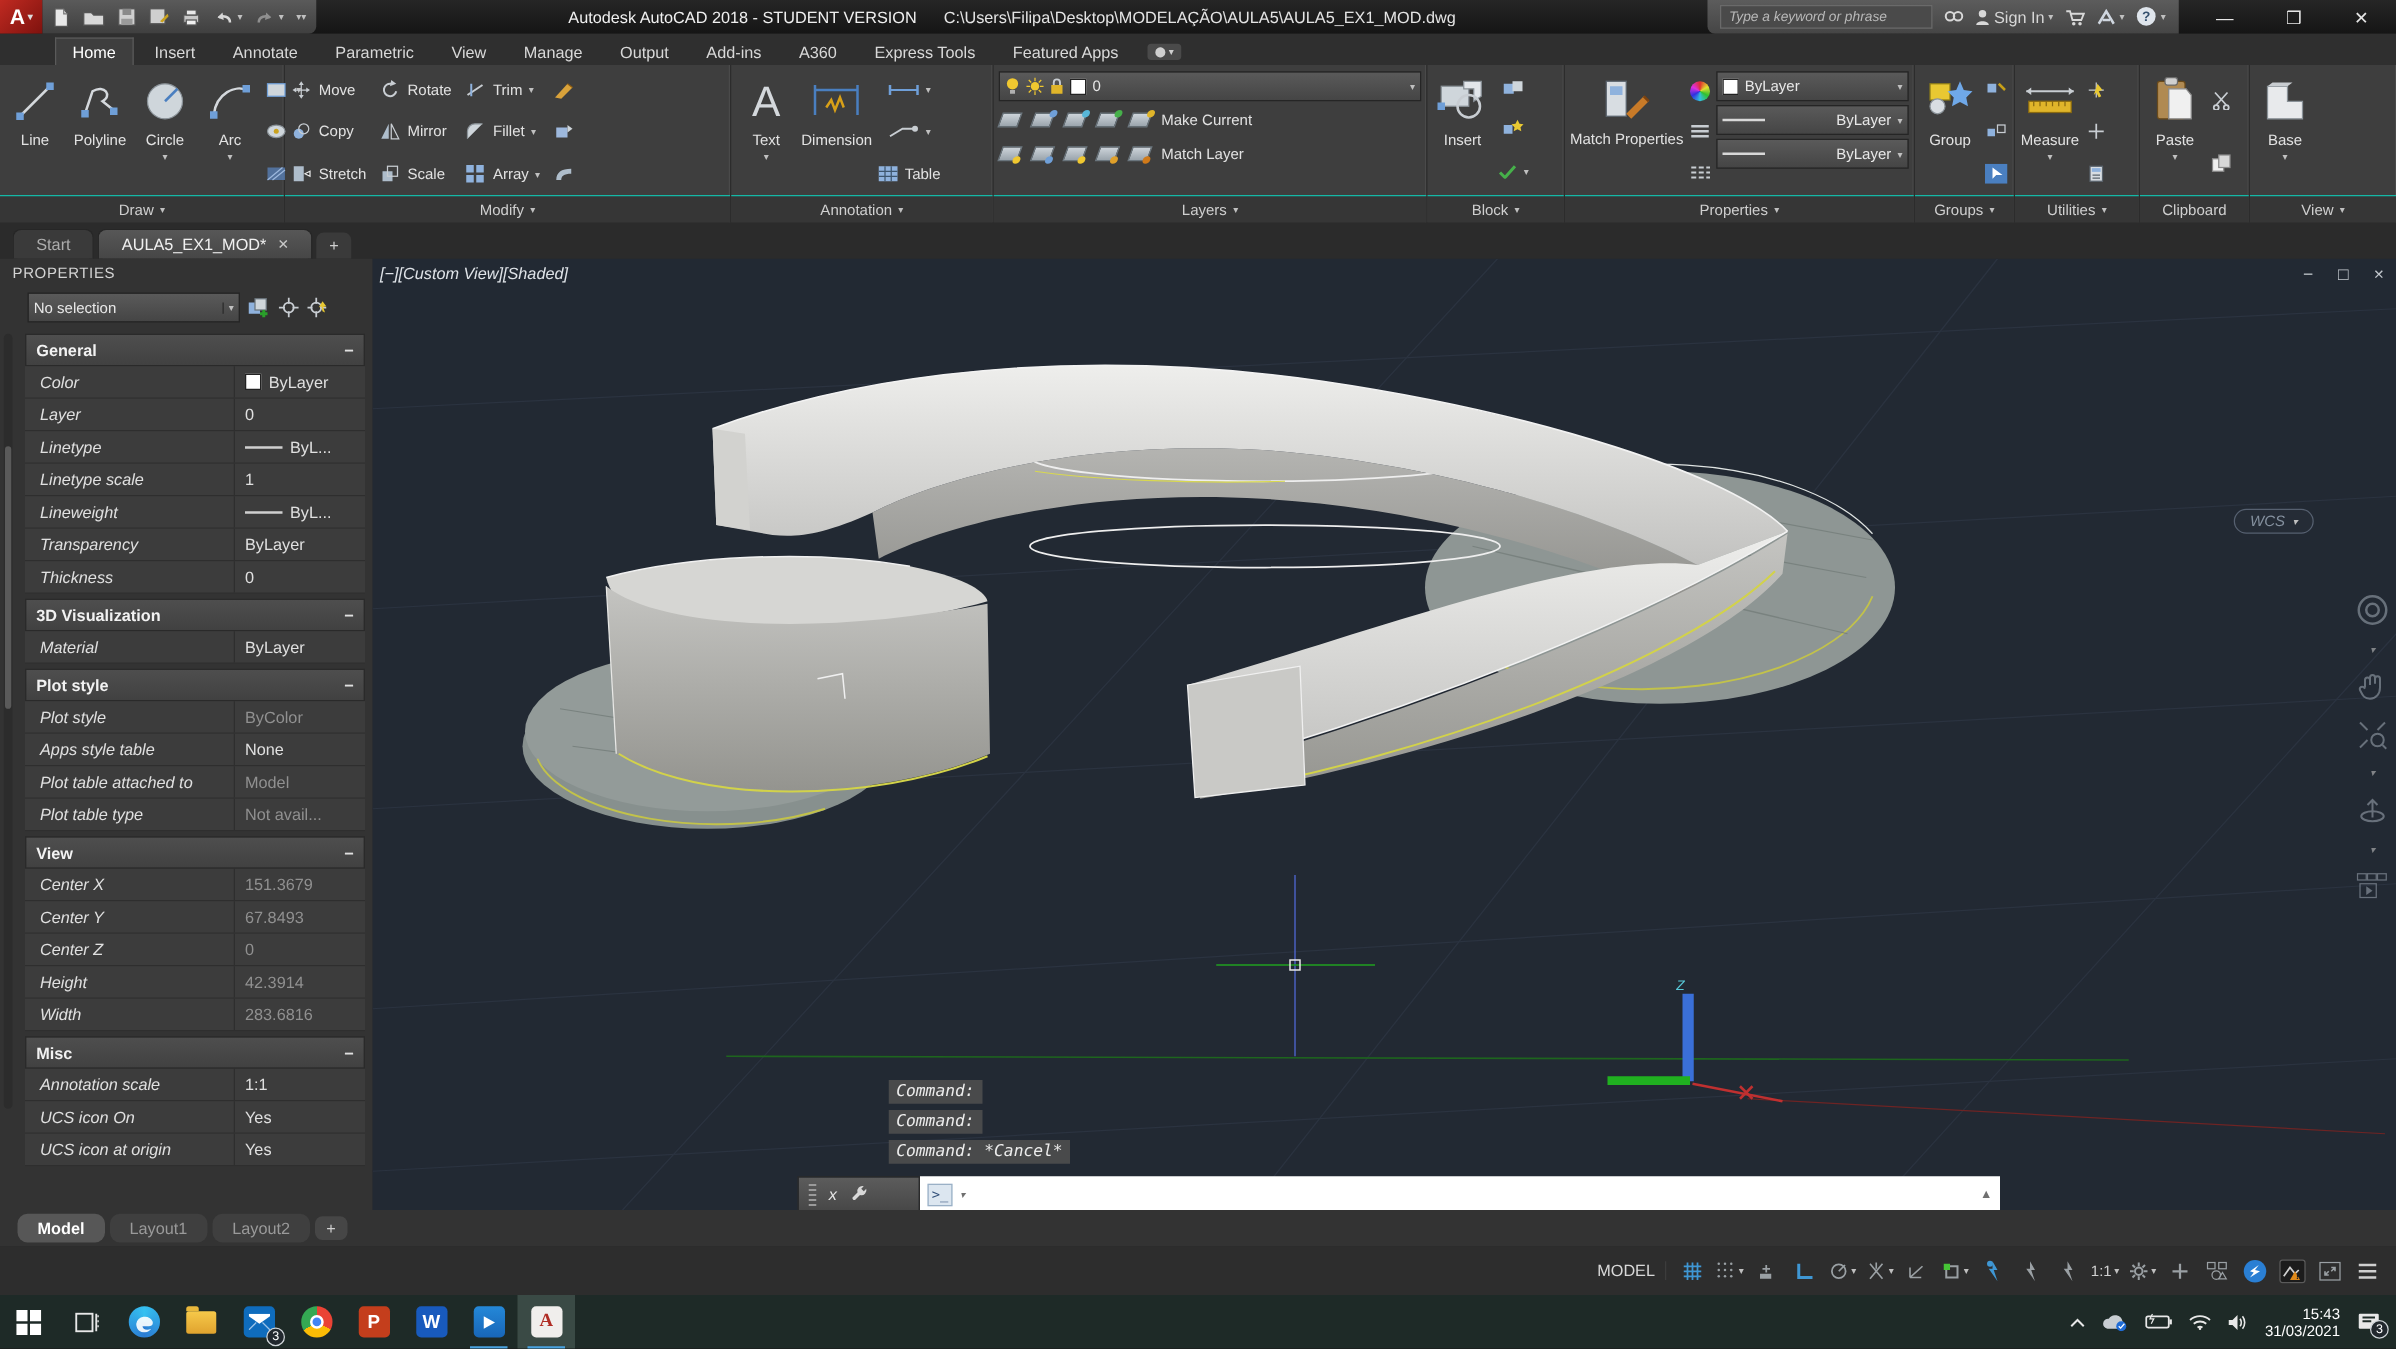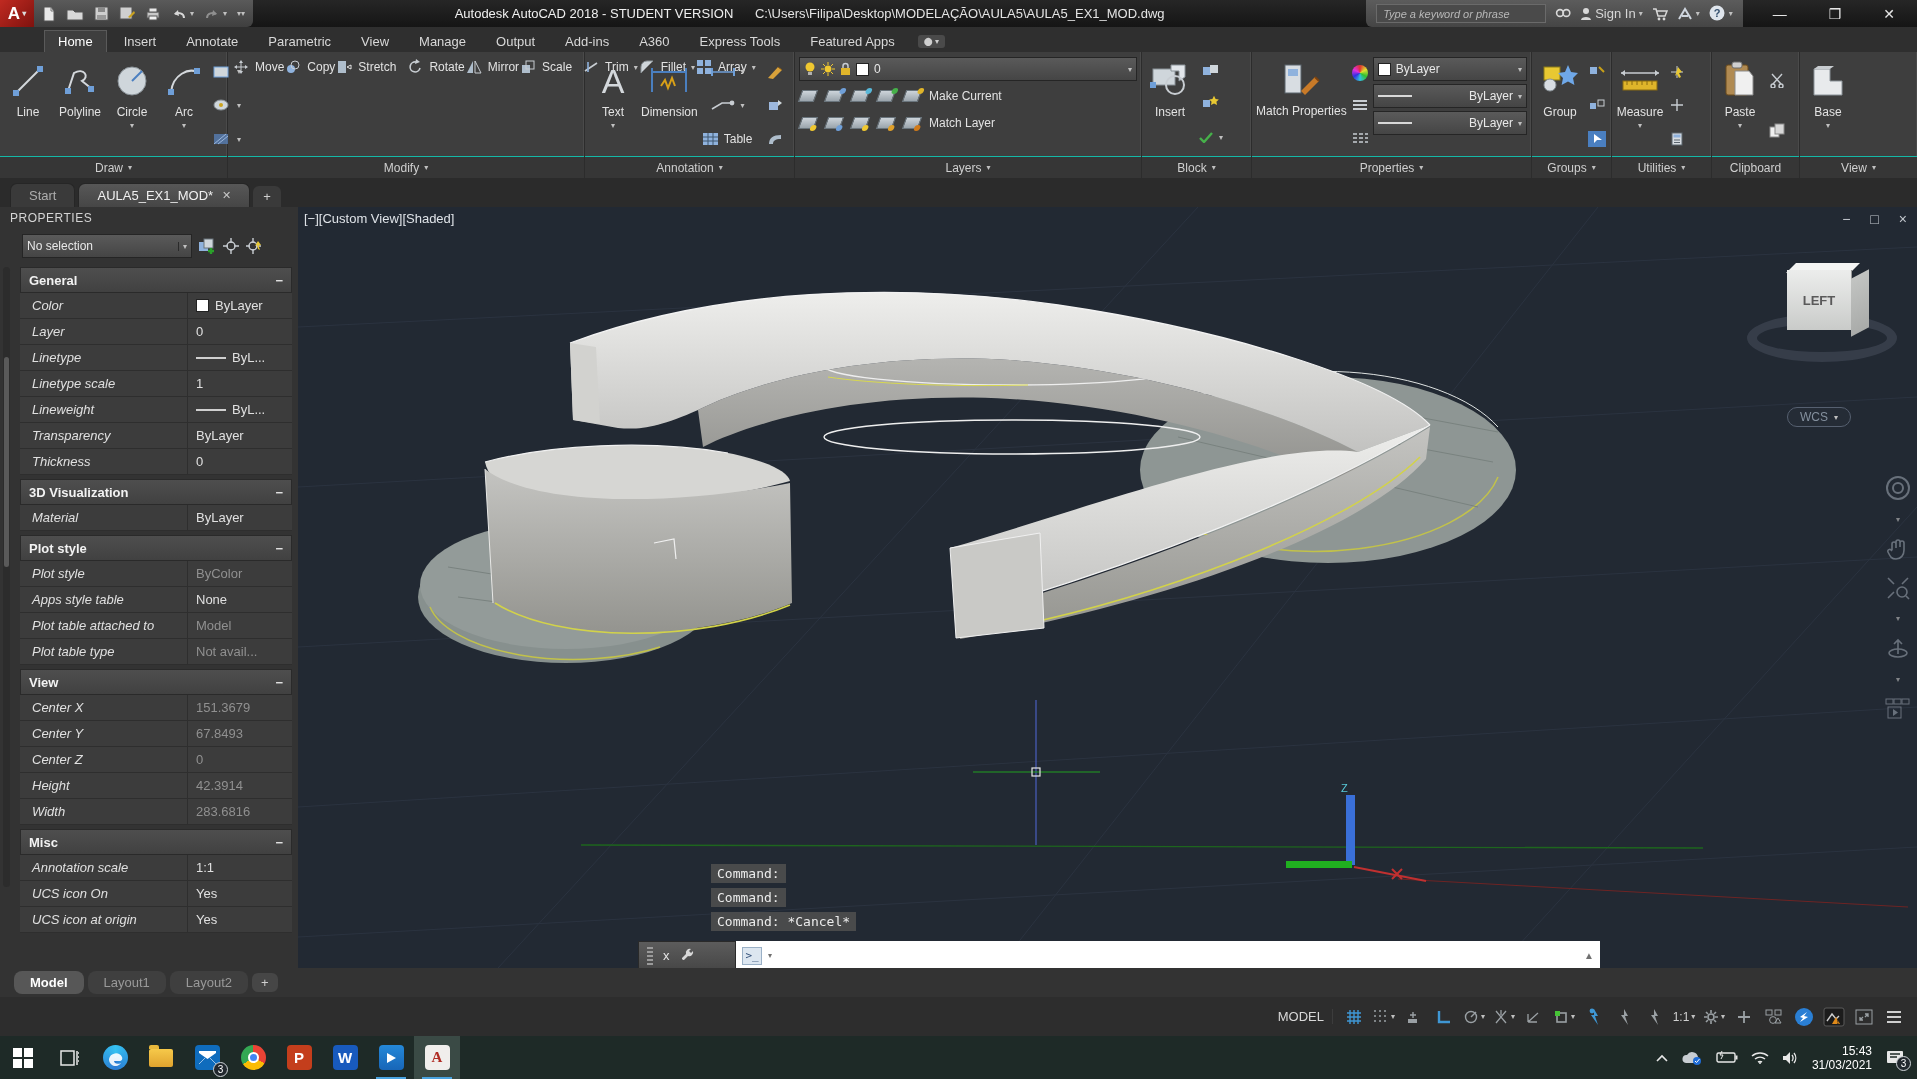--- a/index.html
+++ b/index.html
@@ -29,21 +29,21 @@
 
   
   .ribbon{position:absolute;left:0;top:52px;width:100%;height:126px;background:#3e3e3e;display:flex;}
   .rpanel{height:126px;display:flex;flex-direction:column;border-right:1px solid #2c2c2c;box-shadow:inset -1px 0 0 #4a4a4a;}
   .rpanel-body{flex:1;display:flex;align-items:stretch;padding:3px 4px 0 4px;gap:4px;}
   .rpanel-foot{height:22px;display:flex;align-items:center;justify-content:center;gap:5px;font-size:12px;color:#cfcfcf;background:#363636;border-top:1px solid #14b8a6;}
   .bigbtn{display:flex;flex-direction:column;align-items:center;justify-content:flex-start;padding-top:4px;gap:2px;min-width:48px;color:#e2e2e2;font-size:12px;}
   .bigbtn .bi{height:44px;display:flex;align-items:center;justify-content:center;}
   .minicol{display:flex;flex-direction:column;justify-content:space-around;align-items:center;}
   .mrow{display:flex;align-items:center;gap:5px;color:#e2e2e2;font-size:12px;height:24px;}
-  .mgrid{display:flex;flex-direction:row;justify-content:space-around;}
+  .mgrid{display:flex;flex-direction:column;justify-content:space-around;}
   .mi{width:18px;height:18px;display:flex;align-items:center;justify-content:center;}
   .combo{background:linear-gradient(#5a5a5a,#454545);border:1px solid #252525;display:flex;align-items:center;height:24px;font-size:12px;color:#e8e8e8;padding:0 4px;gap:5px;}
   .combo .flex1{flex:1;}
   .swatch{width:13px;height:13px;background:#fff;border:1px solid #222;}
   .lseg{width:34px;height:0;border-top:2px solid #d8d8d8;}
   .dot{width:6px;height:6px;border-radius:50%;display:inline-block;}
   .lyr{width:16px;height:12px;background:linear-gradient(#cdd4da,#9aa4ac);transform:skewX(-20deg);border:1px solid #6a757d;position:relative;}
   .wheel{width:16px;height:16px;border-radius:50%;background:conic-gradient(#e03030,#e0e030,#30c030,#30c0e0,#3030e0,#e030e0,#e03030);}
 
   
@@ -63,21 +63,21 @@
   .sec{margin:4px 0 0 20px;width:272px;}
   .sec-h{height:26px;background:linear-gradient(#4e4e4e,#414141);display:flex;align-items:center;justify-content:space-between;padding:0 8px;font-size:13px;font-weight:bold;color:#f2f2f2;border:1px solid #2a2a2a;}
   .sec-h .min{color:#e0e0e0;font-weight:bold;}
   .prow{display:flex;height:26px;border-bottom:1px solid #2e2e2e;background:#3c3c3c;font-size:13px;align-items:center;}
   .prow .pl{flex:0 0 168px;color:#e0e0e0;padding-left:12px;border-right:1px solid #2e2e2e;display:flex;align-items:center;height:100%;font-style:italic;}
   .prow .pv{flex:1;color:#e0e0e0;padding-left:8px;display:flex;align-items:center;gap:6px;}
   .prow .pv.muted{color:#909090;}
   .lt-line{width:30px;border-top:2px solid #cfcfcf;display:inline-block;}
 
   
-  .viewport{position:absolute;left:298px;top:207px;width:1619px;height:761px;background:#222933;overflow:hidden;}
+  .viewport{position:absolute;left:298px;top:207px;width:1619px;height:761px;background:#222933;overflow:hidden;font-style:italic;}
   .vp-label{position:absolute;left:6px;top:4px;font-size:13px;color:#dfe3e8;z-index:5;}
   .vp-ctrls{position:absolute;right:10px;top:4px;display:flex;gap:20px;color:#c3c8ce;font-size:14px;z-index:5;}
   .viewcube{position:absolute;right:32px;top:55px;width:120px;height:120px;z-index:4;}
   .compass{position:absolute;left:-18px;top:52px;width:150px;height:48px;border-radius:50%;border:10px solid #39414d;opacity:.85;}
   .cube{position:absolute;left:22px;top:8px;width:64px;height:60px;background:linear-gradient(#ecedec,#c9cbc9);display:flex;align-items:center;justify-content:center;font-size:13px;font-weight:bold;color:#5a5a5a;box-shadow:1px 0 0 #9b9b9b;}
   .cube-side{position:absolute;left:86px;top:12px;width:18px;height:58px;background:linear-gradient(#c2c4c2,#a9aba9);transform:skewY(-28deg);}
   .cube-top{position:absolute;left:26px;top:1px;width:64px;height:10px;background:#f4f5f4;transform:skewX(-45deg);}
   .wcs{position:absolute;right:66px;top:200px;border:1px solid #566070;border-radius:10px;color:#84909e;font-size:12px;padding:2px 12px;background:rgba(40,46,56,.6);z-index:4;display:flex;gap:6px;align-items:center;}
   .navbar{position:absolute;right:4px;top:268px;width:30px;display:flex;flex-direction:column;align-items:center;gap:14px;opacity:.6;z-index:4;color:#97a0ab;}
   .cmdhist{position:absolute;left:413px;top:657px;display:flex;flex-direction:column;gap:5px;z-index:5;}
@@ -1040,28 +1040,20 @@
         <line x1="1056" y1="660" x2="1128" y2="674" stroke="#c03030" stroke-width="2"></line>
         <path d="M1094 662l10 10M1104 662l-10 10" stroke="#c03030" stroke-width="2"></path>
       </g>
       <g>
         <line x1="738" y1="493" x2="738" y2="638" stroke="#4a5fc0" stroke-width="1.2"></line>
         <line x1="675" y1="565" x2="802" y2="565" stroke="#20a020" stroke-width="1.2"></line>
         <rect x="734" y="561" width="8" height="8" fill="none" stroke="#e8e8e8" stroke-width="1.2"></rect>
       </g>
     </svg>
 
-    <div class="viewcube">
-      <div class="compass"></div>
-      <div class="cube-top"></div>
-      <div class="cube">
-          <span>LEFT</span>
-        </div>
-      <div class="cube-side"></div>
-    </div>
     <div class="wcs">
         <span>WCS</span>
         <span class="carat">▾</span>
       </div>
 
     <div class="navbar">
       <span>
           <svg width="26" height="26">
             <circle cx="13" cy="13" r="11" fill="none" stroke="#97a0ab" stroke-width="2"></circle>
             <circle cx="13" cy="13" r="5" fill="none" stroke="#97a0ab" stroke-width="2"></circle>

